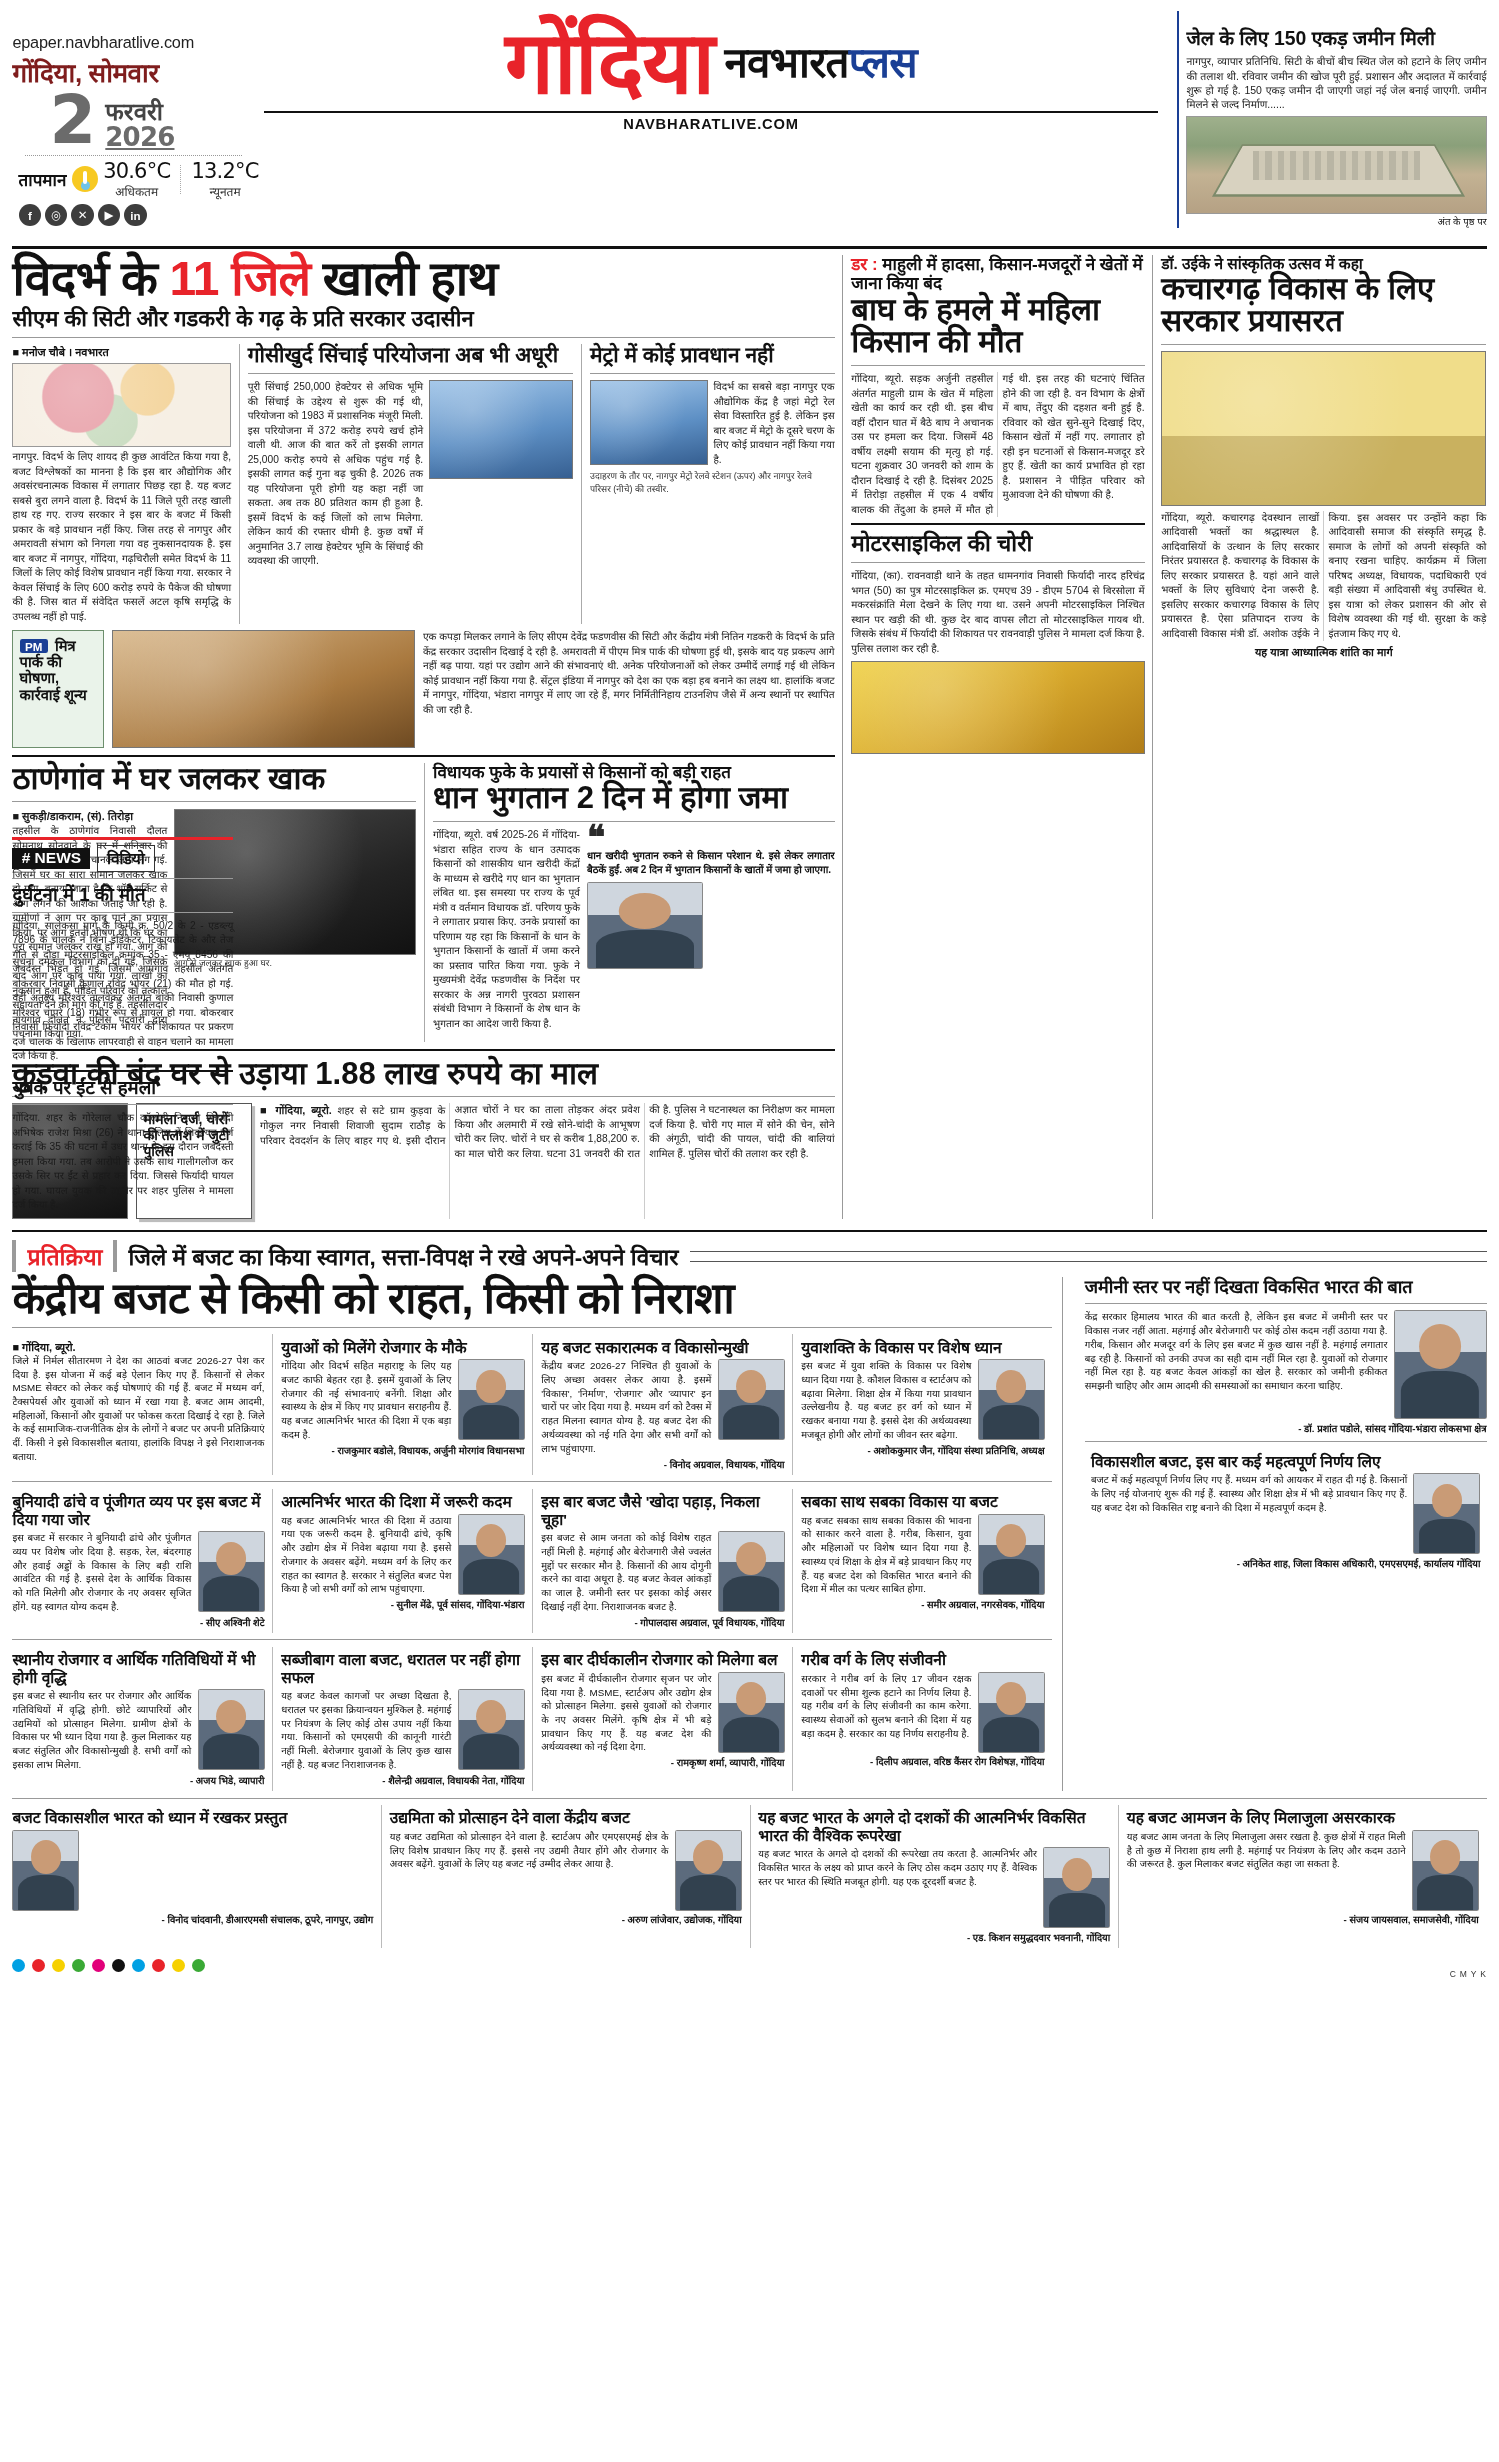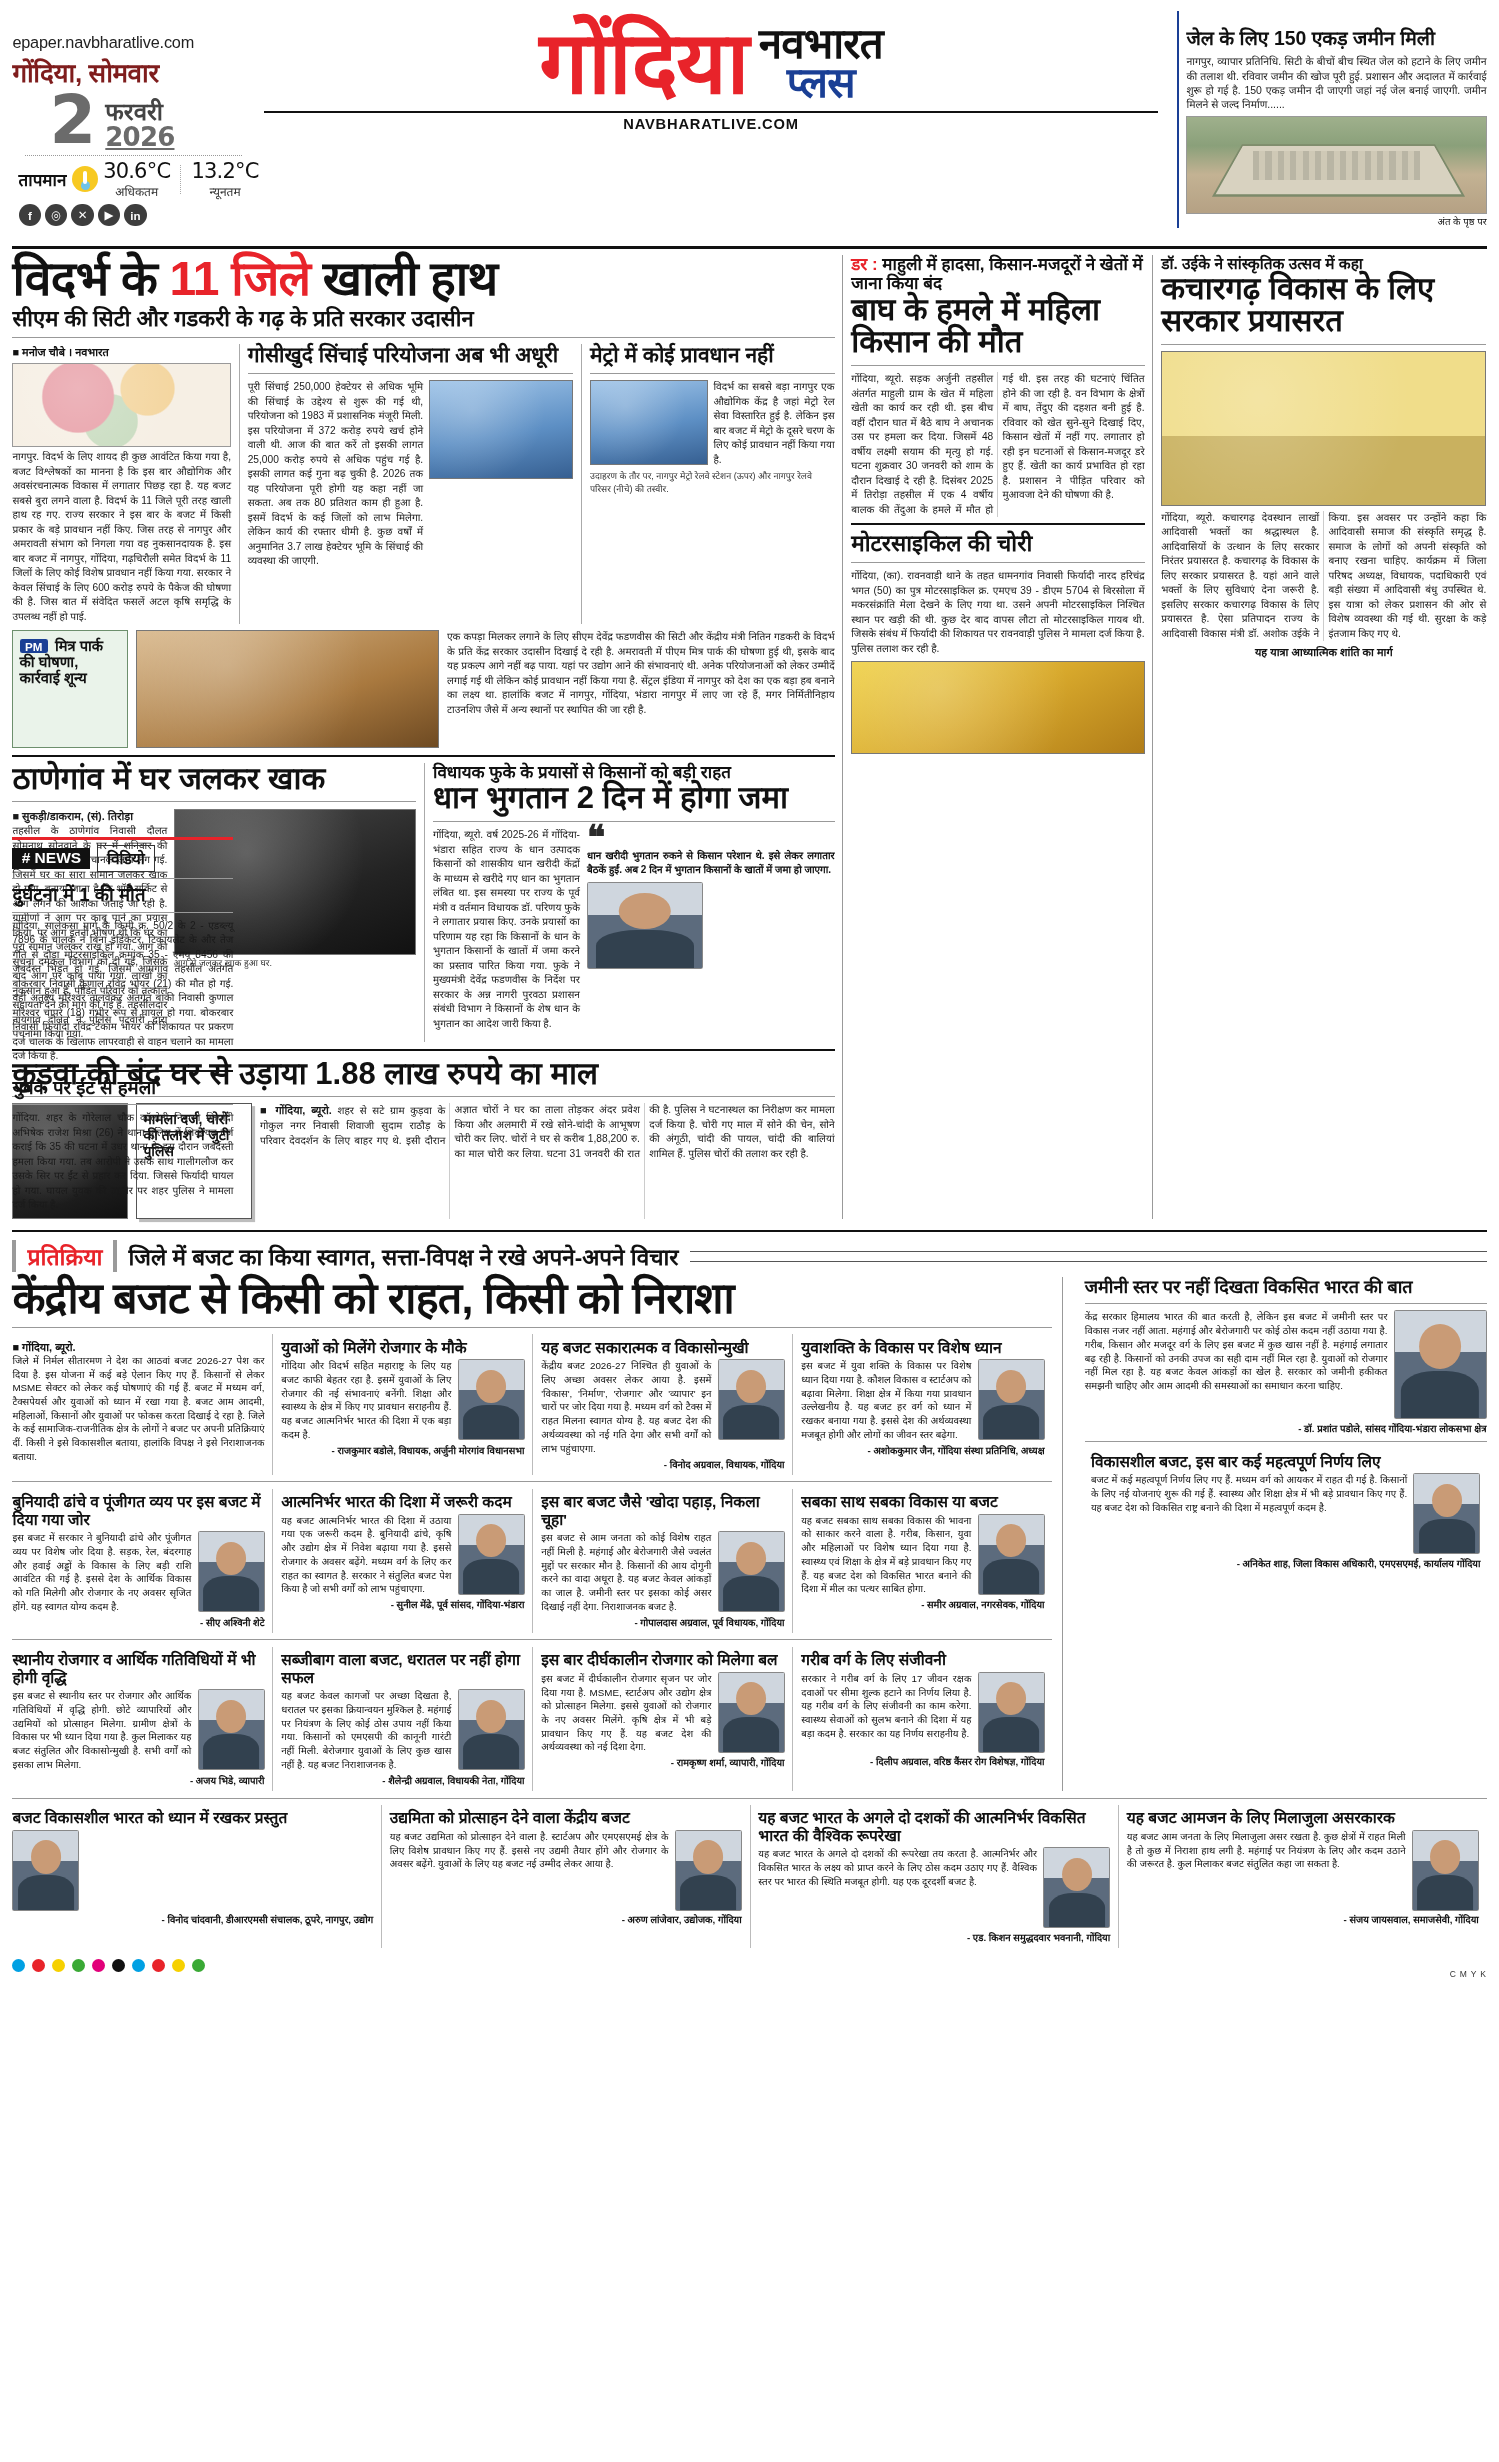--- a/index.html
+++ b/index.html
@@ -30,21 +30,21 @@
   .thermo:before { content:""; position: absolute; left: 9.3px; top: 14.7px; width: 8.5px; height: 8.5px; background:#6fc3e8; border-radius:50%;}
   .temp-val { font-size: 21px; color: #111; font-family: "DejaVu Sans", sans-serif; letter-spacing:-0.8px;}
   .temp-sub { font-size: 12px; color: #333; text-align: center; }
   .temp-div { width: 0; border-left: 1.6px dotted #aaa; height: 29.5px; margin: 0 4.7px; }
   .socials { display: flex; gap: 3.9px; margin-top: 3.9px; padding-left: 6.2px; }
   .soc { width: 22.5px; height: 22.5px; border-radius: 50%; background: #3d3d3d; color:#fff; font-size: 11.6px; display:flex; align-items:center; justify-content:center; font-weight: 700;}
 
   .mh-center { flex: 1; text-align: center; padding-top: 12.4px; position: relative;}
   .logo-row { display: flex; align-items: center; justify-content: center; gap: 11px; }
   .logo-gondia { font-size: 87px; font-weight: 800; color: #e8232a; line-height: .92; letter-spacing: -1.6px; }
-  .logo-nb { display: flex; flex-direction: column; align-items: center; line-height: .95; }
+  .logo-nb { display: flex; align-items: flex-end; line-height: .95; }
   .logo-nav { font-size: 42px; font-weight: 800; color: #111; letter-spacing: -0.8px;}
   .logo-plus { font-size: 42px; font-weight: 800; color: #1a3f95; letter-spacing: -0.8px;}
   .mh-bar { margin: 7.8px auto 0; width: 96%; border-top: 2.3px solid #111; }
   .mh-site { font-size: 14.7px; font-weight: 700; letter-spacing: 0.8px; margin-top: 3.1px; }
 
   .mh-right { width: 310px; padding-top: 17px; padding-left: 7.8px; border-left: 2.3px solid #1a3f95; }
   .mh-r-title { font-size: 19.4px; font-weight: 700; line-height: 1.12; }
   .mh-r-body { font-size: 10.5px; line-height: 1.35; margin-top: 4.7px; color: #222; text-align: justify;}
   .mh-r-img { width: 100%; height: 98px; margin-top: 4.7px; background:
       linear-gradient(180deg,#9fb08c 0%, #8aa07a 30%, #c3b293 60%, #b5a184 100%);
@@ -241,21 +241,21 @@
           <div class="sep"></div>
           <div style="display:flex;gap:5.4px;">
             <div class="photo blue" style="width:118px;height:85px;flex:0 0 auto;"></div>
             <div class="body" style="flex:1">विदर्भ का सबसे बड़ा नागपुर एक औद्योगिक केंद्र है जहां मेट्रो रेल सेवा विस्तारित हुई है. लेकिन इस बार बजट में मेट्रो के दूसरे चरण के लिए कोई प्रावधान नहीं किया गया है.</div>
           </div>
           <div class="imgcap">उदाहरण के तौर पर, नागपुर मेट्रो रेलवे स्टेशन (ऊपर) और नागपुर रेलवे परिसर (नीचे) की तस्वीर.</div>
         </div>
       </div>
 
       <div class="newsflex" style="margin-top:6.2px;">
-        <div class="pmbox" style="width:116px;flex:0 0 auto;">
+        <div class="pmbox" style="width:92px;flex:0 0 auto;">
           <div class="pm-t">
             <span class="pm-badge">PM</span>
             <span>मित्र पार्क की घोषणा, कार्रवाई शून्य</span>
           </div>
         </div>
         <div class="photo warm" style="width:303px;height:118px;flex:0 0 auto;"></div>
         <div class="body" style="flex:1">एक कपड़ा मिलकर लगाने के लिए सीएम देवेंद्र फडणवीस की सिटी और केंद्रीय मंत्री नितिन गडकरी के विदर्भ के प्रति केंद्र सरकार उदासीन दिखाई दे रही है. अमरावती में पीएम मित्र पार्क की घोषणा हुई थी, इसके बाद यह प्रकल्प आगे नहीं बढ़ पाया. यहां पर उद्योग आने की संभावनाएं थी. अनेक परियोजनाओं को लेकर उम्मीदें लगाई गई थी लेकिन कोई प्रावधान नहीं किया गया है. सेंट्रल इंडिया में नागपुर को देश का एक बड़ा हब बनाने का लक्ष्य था. हालांकि बजट में नागपुर, गोंदिया, भंडारा नागपुर में लाए जा रहे हैं, मगर निर्मितीनिहाय टाउनशिप जैसे में अन्य स्थानों पर स्थापित की जा रही है.</div>
       </div>
 
       <div class="sepb"></div>

